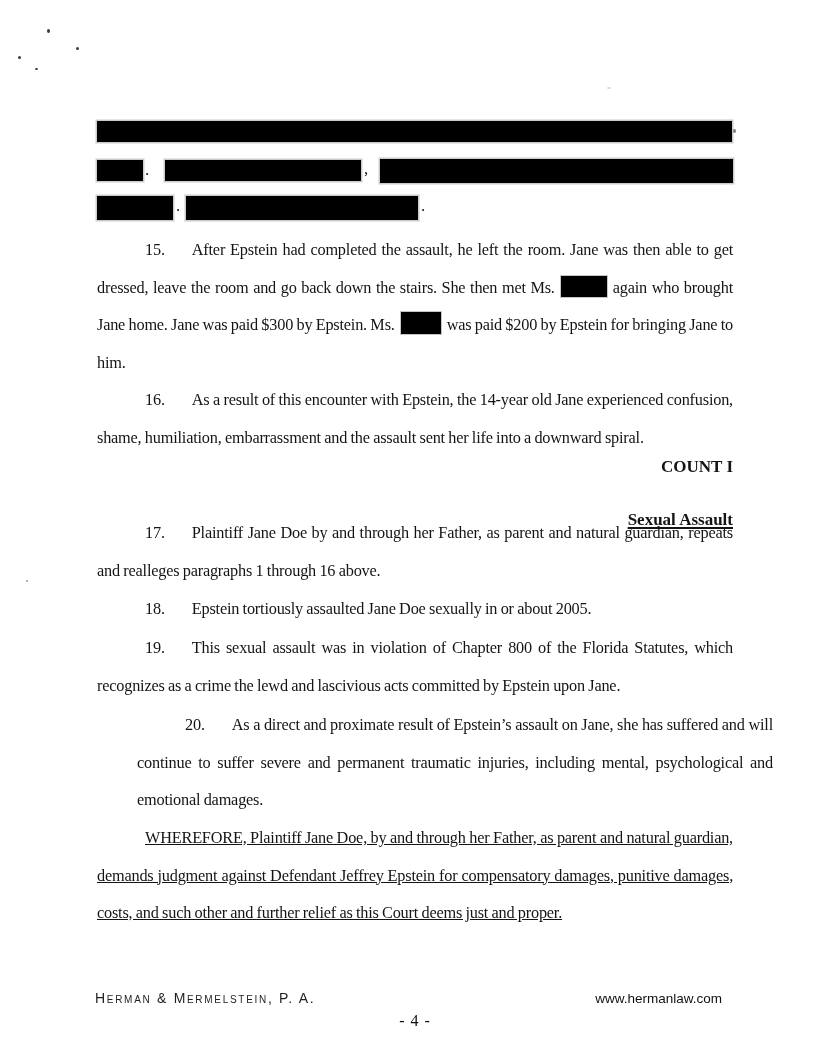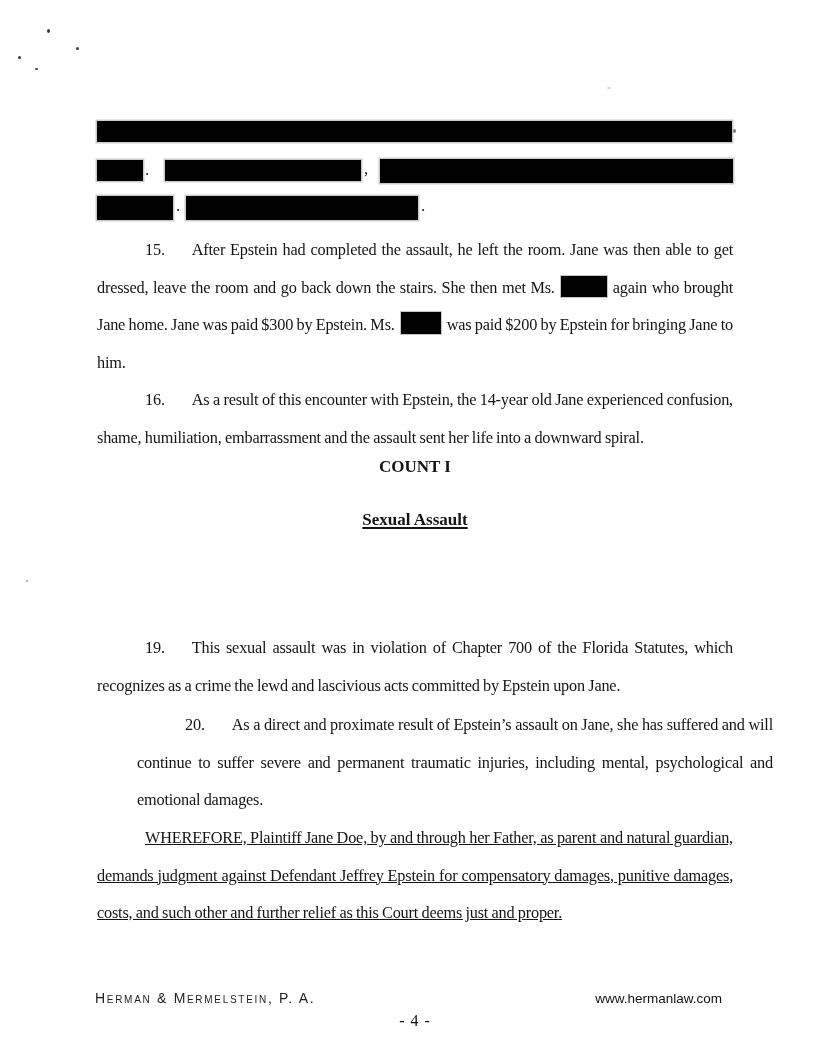--- a/index.html
+++ b/index.html
@@ -76,21 +76,21 @@
     vertical-align: -4px;
     margin: 0 6px;
   }
   .ir1 { width: 46px; height: 21px; }
   .ir2 { width: 40px; height: 22px; }
 
   
   .count-heading {
     position: absolute;
     left: 97px; width: 636px; top: 457px;
-    text-align: center;
+    text-align: right;
     font-weight: bold;
     font-size: 17px;
     line-height: 20.5px;
     margin: 0;
   }
   .count-heading .subtitle {
     text-decoration: underline;
     text-decoration-thickness: 1.5px;
     text-underline-offset: 2px;
     margin-top: 32px;
@@ -155,24 +155,30 @@
 
   <p class="para indent p16">
     <span class="pnum">16.</span><span>As a result of this encounter with Epstein, the 14-year old Jane experienced confusion, shame, humiliation, embarrassment and the assault sent her life into a downward spiral.</span>
   </p>
 
   <div class="count-heading">
     <div>COUNT I</div>
     <div class="subtitle">Sexual Assault</div>
   </div>
 
+  <p class="para indent p17">
+    <span class="pnum">17.</span><span>Plaintiff Jane Doe by and through her Father, as parent and natural guardian, repeats and realleges paragraphs 1 through 16 above.</span>
+  </p>
 
+  <p class="para indent p18">
+    <span class="pnum">18.</span><span>Epstein tortiously assaulted Jane Doe sexually in or about 2005.</span>
+  </p>
 
   <p class="para indent p19">
-    <span class="pnum">19.</span><span>This sexual assault was in violation of Chapter 700 of the Florida Statutes, which recognizes as a crime the lewd and lascivious acts committed by Epstein upon Jane.</span>
+    <span class="pnum">19.</span><span>This sexual assault was in violation of Chapter 800 of the Florida Statutes, which recognizes as a crime the lewd and lascivious acts committed by Epstein upon Jane.</span>
   </p>
 
   <p class="para indent p20">
     <span class="pnum">20.</span><span>As a direct and proximate result of Epstein’s assault on Jane, she has suffered and will continue to suffer severe and permanent traumatic injuries, including mental, psychological and emotional damages.</span>
   </p>
 
   <p class="para indent pwh">
     <span>WHEREFORE, Plaintiff Jane Doe, by and through her Father, as parent and natural guardian, demands judgment against Defendant Jeffrey Epstein for compensatory damages, punitive damages, costs, and such other and further relief as this Court deems just and proper.</span>
   </p>
 

